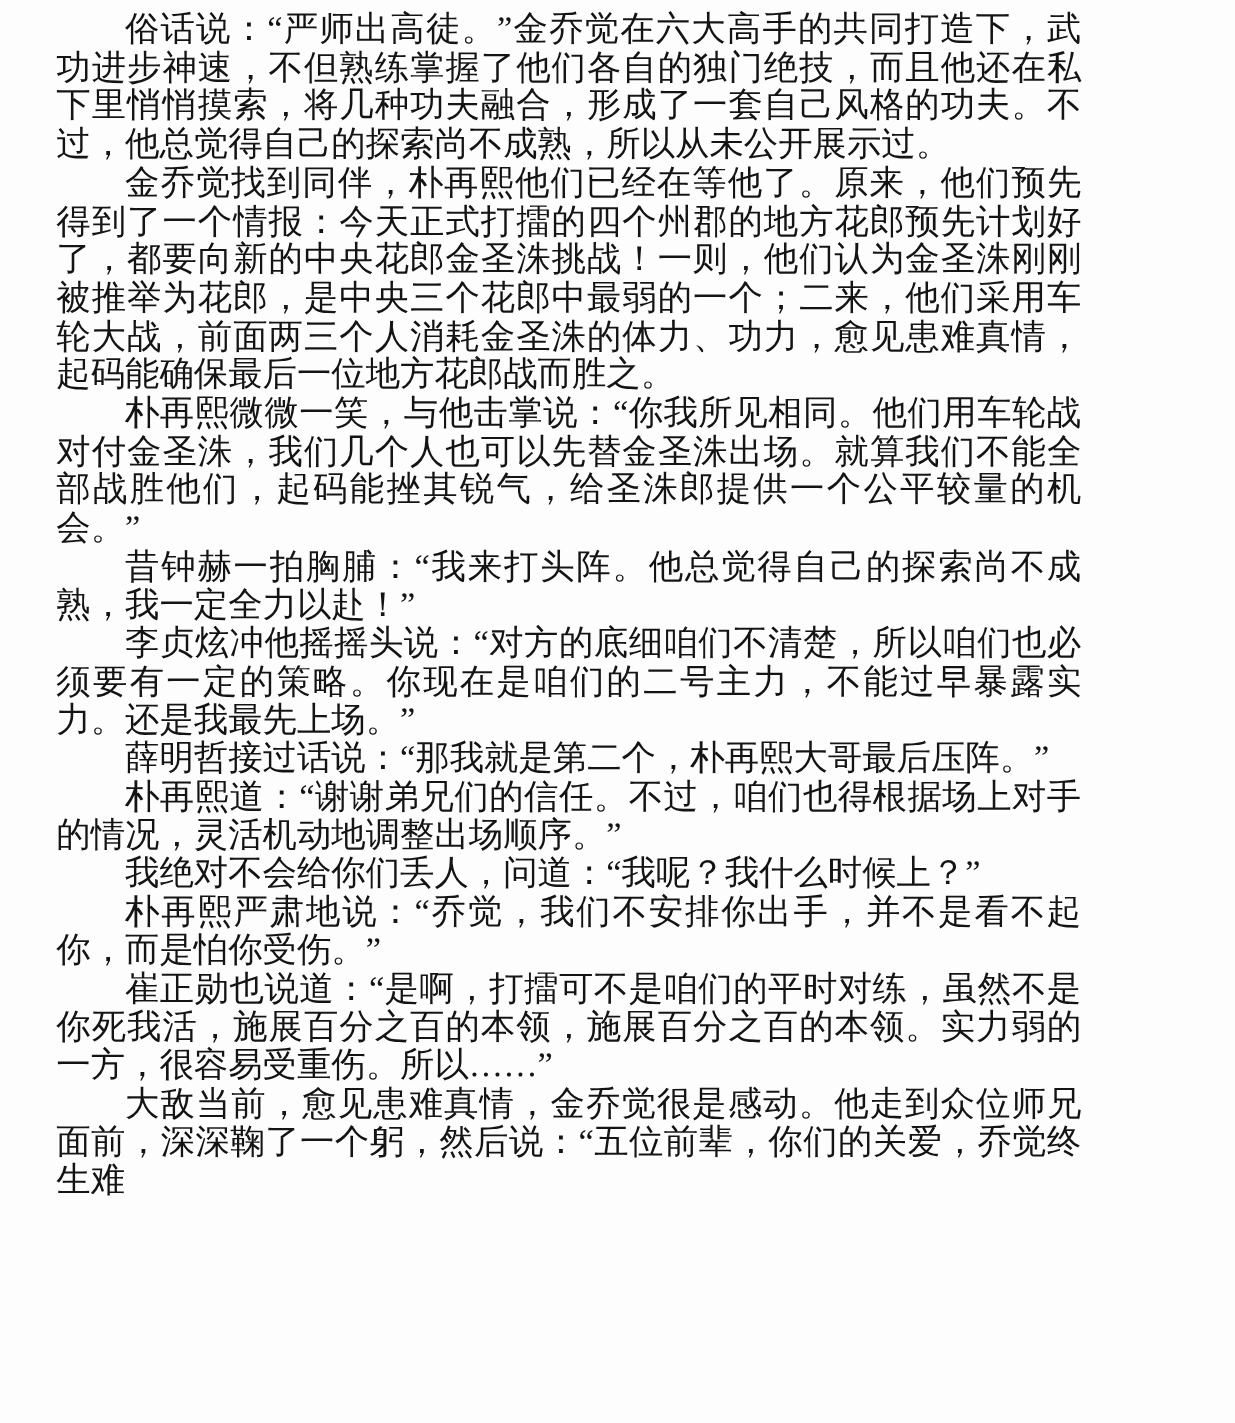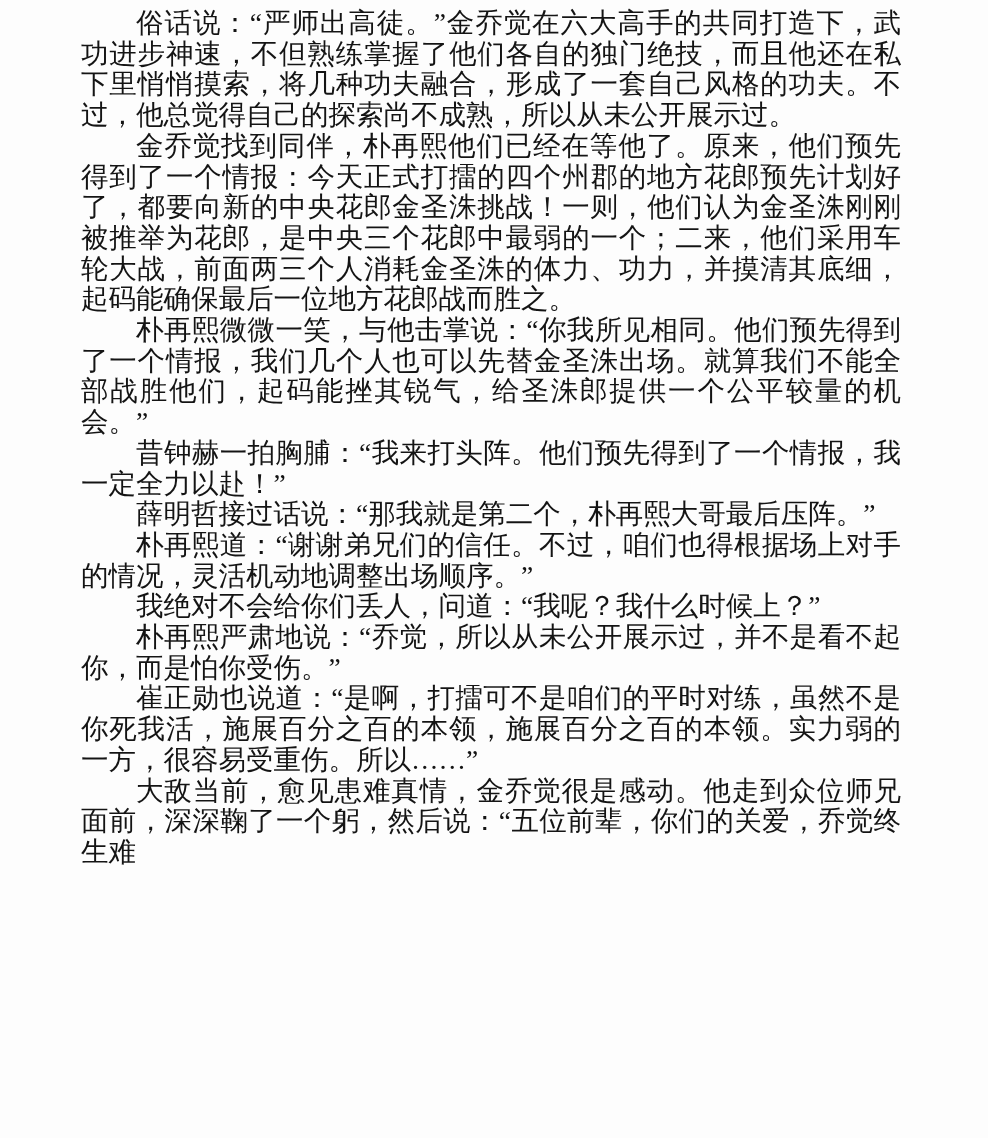--- a/index.html
+++ b/index.html
@@ -11,21 +11,21 @@
     width: 988px;
     height: 1138px;
     overflow: hidden;
     position: relative;
   }
   .page {
     width: 988px;
     height: 1138px;
     background: #fdfdfd;
     box-sizing: border-box;
-    padding: 8px 83px 0 81px;
+    padding: 8px 83px 0 45px;
   }
   .text-column {
     width: 820px;
     color: #141414;
     font-family: "Liberation Serif", "DejaVu Serif", serif;
     font-size: 27.5px;
     line-height: 30.7px;
     text-align: justify;
     text-justify: inter-ideograph;
   }
@@ -35,23 +35,24 @@
     text-indent: 2em;
     word-break: break-all;
   }
 </style>
 </head>
 <body>
 
 <div class="page">
   <div class="text-column">
       <p class="para">俗话说：“严师出高徒。”金乔觉在六大高手的共同打造下，武功进步神速，不但熟练掌握了他们各自的独门绝技，而且他还在私下里悄悄摸索，将几种功夫融合，形成了一套自己风格的功夫。不过，他总觉得自己的探索尚不成熟，所以从未公开展示过。</p>
-      <p class="para">金乔觉找到同伴，朴再熙他们已经在等他了。原来，他们预先得到了一个情报：今天正式打擂的四个州郡的地方花郎预先计划好了，都要向新的中央花郎金圣洙挑战！一则，他们认为金圣洙刚刚被推举为花郎，是中央三个花郎中最弱的一个；二来，他们采用车轮大战，前面两三个人消耗金圣洙的体力、功力，并摸清其底细，起码能确保最后一位地方花郎战而胜之。</p>
-      <p class="para">朴再熙微微一笑，与他击掌说：“你我所见相同。他们预先得到了一个情报，我们几个人也可以先替金圣洙出场。就算我们不能全部战胜他们，起码能挫其锐气，给圣洙郎提供一个公平较量的机会。”</p>
-      <p class="para">昔钟赫一拍胸脯：“我来打头阵。他们预先得到了一个情报，我一定全力以赴！”</p>
+      <p class="para">金乔觉找到同伴，朴再熙他们已经在等他了。原来，他们预先得到了一个情报：今天正式打擂的四个州郡的地方花郎预先计划好了，都要向新的中央花郎金圣洙挑战！一则，他们认为金圣洙刚刚被推举为花郎，是中央三个花郎中最弱的一个；二来，他们采用车轮大战，前面两三个人消耗金圣洙的体力、功力，愈见患难真情，起码能确保最后一位地方花郎战而胜之。</p>
+      <p class="para">朴再熙微微一笑，与他击掌说：“你我所见相同。他们用车轮战对付金圣洙，我们几个人也可以先替金圣洙出场。就算我们不能全部战胜他们，起码能挫其锐气，给圣洙郎提供一个公平较量的机会。”</p>
+      <p class="para">昔钟赫一拍胸脯：“我来打头阵。他总觉得自己的探索尚不成熟，我一定全力以赴！”</p>
+      <p class="para">李贞炫冲他摇摇头说：“对方的底细咱们不清楚，所以咱们也必须要有一定的策略。你现在是咱们的二号主力，不能过早暴露实力。还是我最先上场。”</p>
       <p class="para">薛明哲接过话说：“那我就是第二个，朴再熙大哥最后压阵。”</p>
       <p class="para">朴再熙道：“谢谢弟兄们的信任。不过，咱们也得根据场上对手的情况，灵活机动地调整出场顺序。”</p>
       <p class="para">我绝对不会给你们丢人，问道：“我呢？我什么时候上？”</p>
-      <p class="para">朴再熙严肃地说：“乔觉，所以从未公开展示过，并不是看不起你，而是怕你受伤。”</p>
+      <p class="para">朴再熙严肃地说：“乔觉，我们不安排你出手，并不是看不起你，而是怕你受伤。”</p>
       <p class="para">崔正勋也说道：“是啊，打擂可不是咱们的平时对练，虽然不是你死我活，施展百分之百的本领，施展百分之百的本领。实力弱的一方，很容易受重伤。所以……”</p>
       <p class="para">大敌当前，愈见患难真情，金乔觉很是感动。他走到众位师兄面前，深深鞠了一个躬，然后说：“五位前辈，你们的关爱，乔觉终生难</p>
     </div>
 </div>
 
 </body></html>

